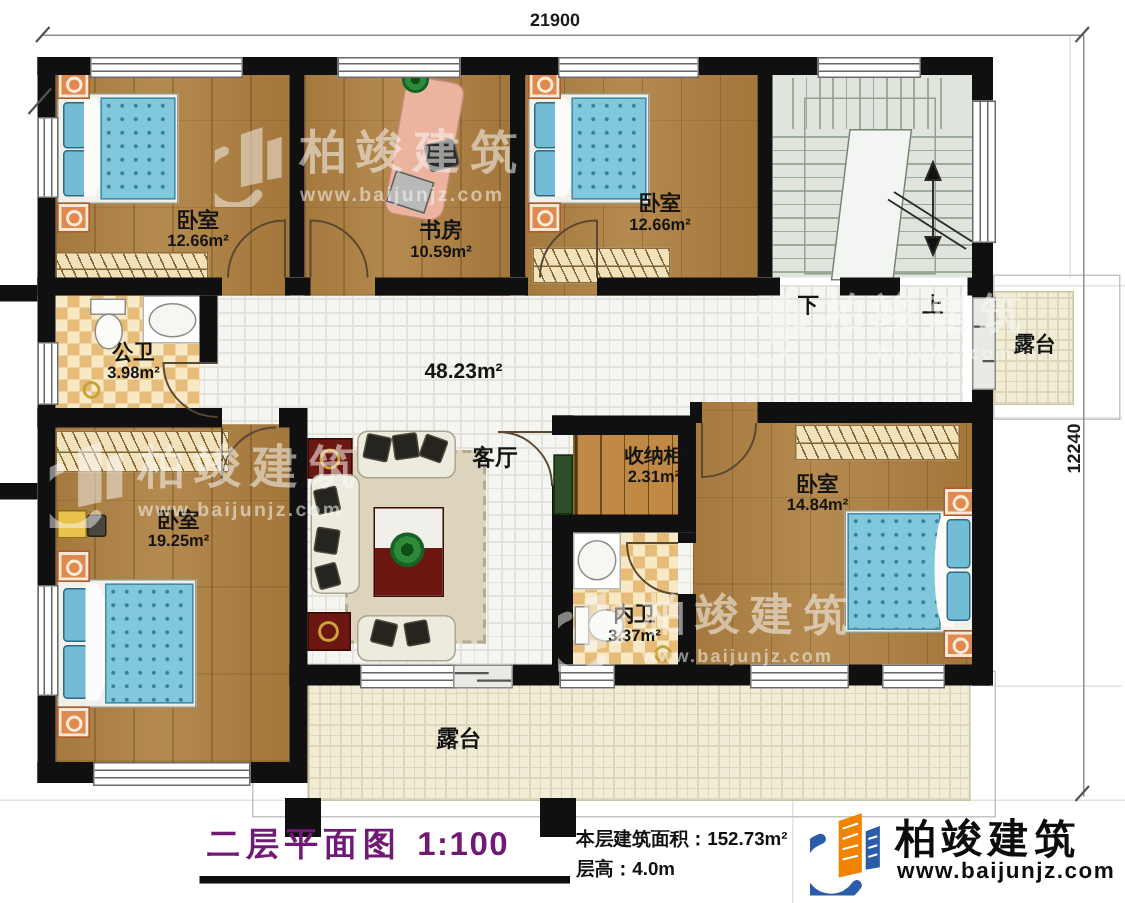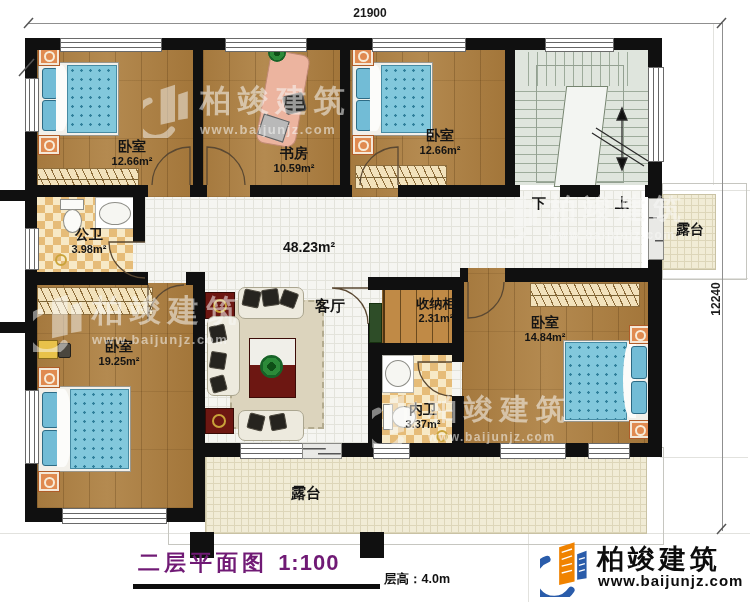--- a/index.html
+++ b/index.html
@@ -392,20 +392,23 @@
   <div class="wm" style="left:428px;top:390px">
     <div class="wm-text" style="font-size:29px">柏竣建筑</div>
     <div class="wm-url" style="font-size:12px">www.baijunjz.com</div>
   </div>
 
   <div class="tb-title" style="left:138px;top:548px">
     <span>二层平面图</span>
     <span style="letter-spacing:1px">1:100</span>
   </div>
   <div class="tb-underline" style="left:133px;top:584px;width:247px;height:5px"></div>
+  <div class="tb-stat" style="left:384px;top:551px">
+    <span>本层建筑面积：</span><span>152.73m²</span>
+  </div>
   <div class="tb-stat" style="left:384px;top:571px">
     <span>层高：</span><span>4.0m</span>
   </div>
 
   <svg class="abs" style="left:540px;top:537px;width:52px;height:60px" viewBox="0 0 60 70">
     <path d="M8,26 A24,24 0 1 0 36,62" fill="none" stroke="#2a5caa" stroke-width="8" stroke-linecap="round"></path>
     <polygon points="22,12 40,6 40,52 22,56" fill="#f08300"></polygon>
     <polygon points="43,20 54,16 54,48 43,50" fill="#2a5caa"></polygon>
     <g stroke="#ffffff" stroke-width="1.6">
       <path d="M25,18 L37,14"></path>

